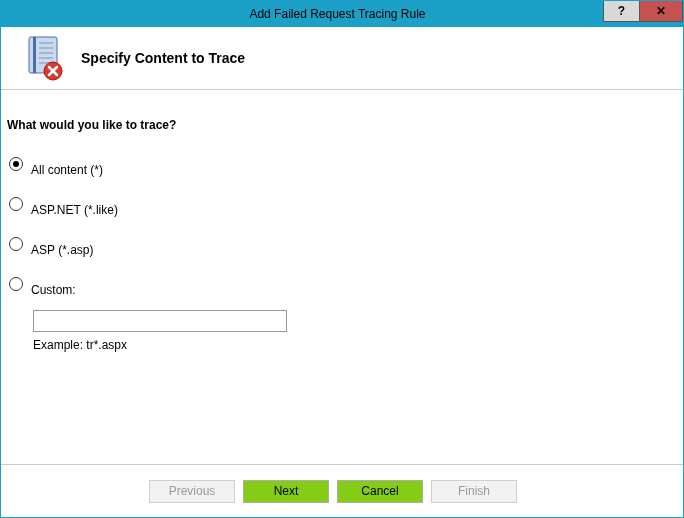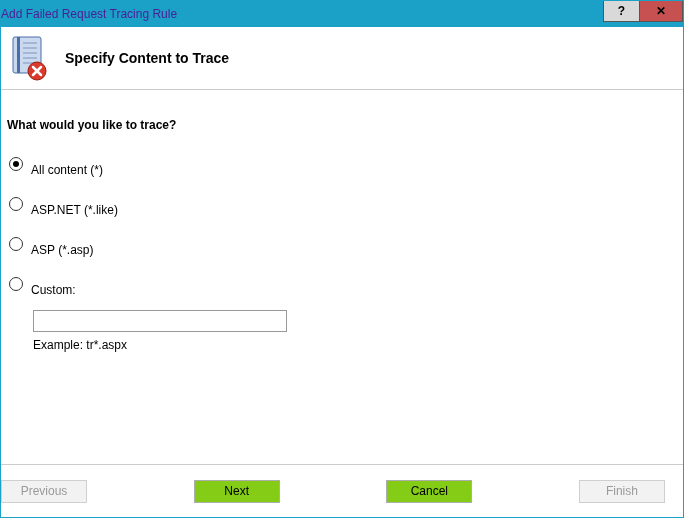--- a/index.html
+++ b/index.html
@@ -1,36 +1,36 @@
 <!DOCTYPE html>
 <html><head>
 <meta charset="utf-8">
 <style>
   html,body{margin:0;padding:0;font-family:"Segoe UI",Tahoma,sans-serif;font-size:12px;color:#000;}
   .window{width:684px;height:518px;background:#fff;border:1px solid #1ba0c8;box-sizing:border-box;position:relative;}
   .titlebar{height:26px;background:#1ba0c8;position:relative;}
-  .titlebar-title{position:absolute;left:0;right:9px;top:0;line-height:26px;font-size:12px;color:#4c1d95;}
+  .titlebar-title{position:absolute;left:0;right:9px;top:0;line-height:26px;text-align:center;font-size:12px;color:#000000;}
   .titlebar-buttons{position:absolute;right:0;top:0;height:26px;display:flex;}
   .tbtn{width:36px;height:21px;border:1px solid #555;border-top:none;box-sizing:border-box;display:flex;align-items:center;justify-content:center;font-weight:bold;font-size:12px;}
   .tbtn.help{background:#d9d9d9;border-right:none;}
   .tbtn.close{background:#c75050;color:#000;width:44px;}
-  .header{height:62px;border-bottom:1px solid #ccc;display:flex;align-items:center;padding-left:8px;}
+  .header{height:62px;border-bottom:1px solid #ccc;display:flex;align-items:center;padding-left:24px;}
   .header-icon{width:38px;height:46px;position:relative;flex-shrink:0;}
   .header-title{font-size:14px;font-weight:bold;margin-left:18px;color:#000;}
   .content{padding:28px 18px 0 6px;}
   .prompt{font-weight:bold;margin-bottom:18px;}
   .radio-group{margin-left:2px;}
   .radio-row{display:flex;align-items:center;margin-bottom:13px;}
   .radio{width:12px;height:12px;border:1px solid #333;border-radius:50%;margin-right:8px;display:flex;align-items:center;justify-content:center;background:#fff;}
   .radio.selected::after{content:"";width:6px;height:6px;border-radius:50%;background:#000;}
   .radio-label{font-size:12px;margin-top:13px;}
   .custom-input-row{margin-left:24px;margin-top:4px;}
   .custom-input{width:254px;height:22px;border:1px solid #999;box-sizing:border-box;padding:2px 4px;font-size:12px;background:#fff;}
   .example{margin-left:24px;margin-top:6px;font-size:12px;color:#000;}
-  .footer{position:absolute;left:0;right:0;bottom:0;height:52px;border-top:1px solid #ccc;display:flex;align-items:center;justify-content:space-between;padding-right:18px;gap:8px;background:#fff;}
+  .footer{position:absolute;left:0;right:0;bottom:0;height:52px;border-top:1px solid #ccc;display:flex;align-items:center;justify-content:center;padding-right:18px;gap:8px;background:#fff;}
   .btn{width:86px;height:23px;border:1px solid #adadad;background:#84cc16;font-size:12px;display:flex;align-items:center;justify-content:center;box-sizing:border-box;}
   .btn.disabled{color:#9a9a9a;background:#f2f2f2;border-color:#cfcfcf;}
 </style>
 </head>
 <body>
 
 <div class="window">
 
   <div class="titlebar">
     <div class="titlebar-title">Add Failed Request Tracing Rule</div>

